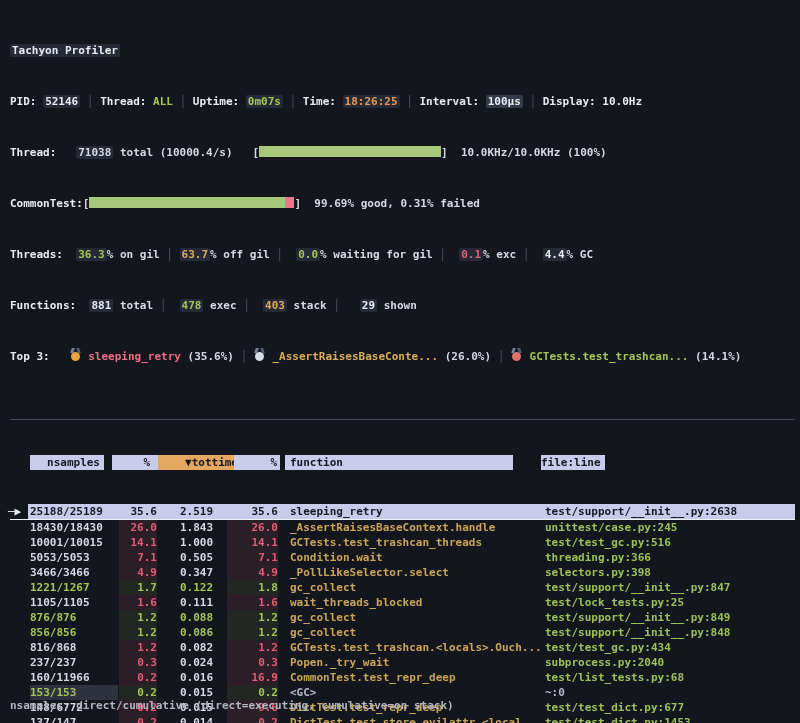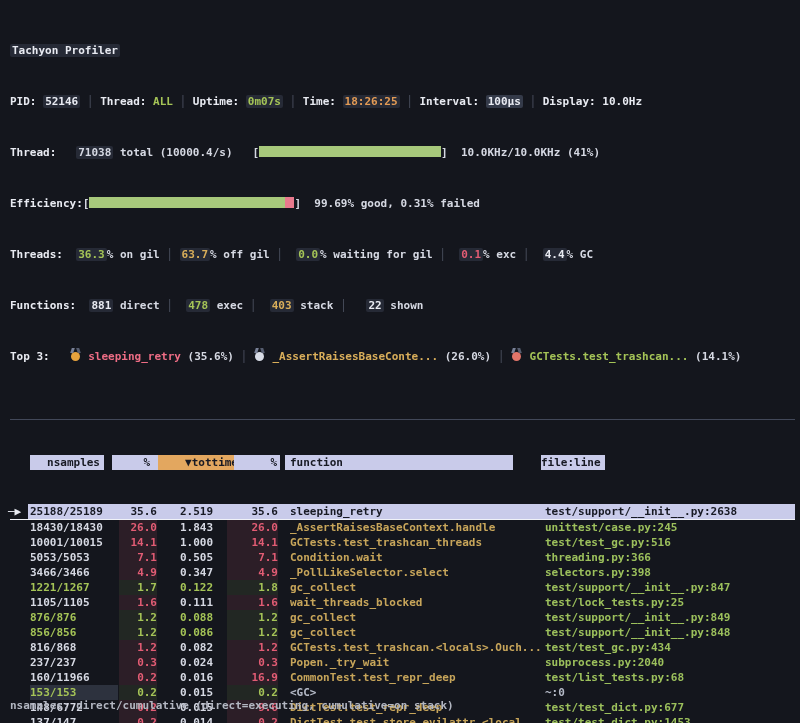--- a/index.html
+++ b/index.html
@@ -59,24 +59,24 @@
   .row.selected .cell{z-index:1;color:#171923;background:none}
   .arrow{position:absolute;left:-2px;top:0;z-index:1;color:#e9ebf2}
   .footer{position:absolute;left:10px;top:658px;line-height:19px;color:#b2b6c1}
 </style>
 </head>
 <body>
 
 <div class="screen">
   <div class="tl"><span class="boxed lab">Tachyon Profiler</span></div>
   <div class="tl"><span class="lab">PID: </span><span class="val c-white boxed">52146</span><span class="sep"> │ </span><span class="lab">Thread: </span><span class="val c-green">ALL</span><span class="sep"> │ </span><span class="lab">Uptime: </span><span class="val c-green boxed">0m07s</span><span class="sep"> │ </span><span class="lab">Time: </span><span class="val c-orange boxed">18:26:25</span><span class="sep"> │ </span><span class="lab">Interval: </span><span class="val c-white boxed2">100µs</span><span class="sep"> │ </span><span class="lab">Display: </span><span class="val c-white">10.0Hz</span></div>
-  <div class="tl"><span class="lab">Thread:</span>   <span class="boxed">71038</span><span> total (10000.4/s)</span>   <span class="bracket">[</span><span class="hbar sbar"><span class="fill f-green"></span></span><span class="bracket">]</span>  <span>10.0KHz/10.0KHz (41%)</span></div>
-  <div class="tl"><span class="lab">Efficiency:</span><span class="bracket">[</span><span class="hbar ebar"><span class="fill f-green"></span><span class="fill f-pink"></span></span><span class="bracket">]</span>  <span>99.69% good, 0.31% failed</span></div>
+  <div class="tl"><span class="lab">Thread:</span>   <span class="boxed">71038</span><span> total (10000.4/s)</span>   <span class="bracket">[</span><span class="hbar sbar"><span class="fill f-green"></span></span><span class="bracket">]</span>  <span>10.0KHz/10.0KHz (100%)</span></div>
+  <div class="tl"><span class="lab">CommonTest:</span><span class="bracket">[</span><span class="hbar ebar"><span class="fill f-green"></span><span class="fill f-pink"></span></span><span class="bracket">]</span>  <span>99.69% good, 0.31% failed</span></div>
   <div class="tl"><span class="lab">Threads:</span>  <span class="val boxed c-green">36.3</span><span>% on gil</span><span class="sep"> │ </span><span class="val boxed c-yellow">63.7</span><span>% off gil</span><span class="sep"> │ </span> <span class="val boxed c-green">0.0</span><span>% waiting for gil</span><span class="sep"> │ </span> <span class="val boxed c-red">0.1</span><span>% exc</span><span class="sep"> │ </span> <span class="val boxed c-white">4.4</span><span>% GC</span></div>
-  <div class="tl"><span class="lab">Functions:</span>  <span class="val boxed c-white">881</span><span> direct</span><span class="sep"> │ </span> <span class="val boxed c-green">478</span><span> exec</span><span class="sep"> │ </span> <span class="val boxed c-yellow">403</span><span> stack</span><span class="sep"> │ </span>  <span class="val boxed c-white">22</span><span> shown</span></div>
+  <div class="tl"><span class="lab">Functions:</span>  <span class="val boxed c-white">881</span><span> total</span><span class="sep"> │ </span> <span class="val boxed c-green">478</span><span> exec</span><span class="sep"> │ </span> <span class="val boxed c-yellow">403</span><span> stack</span><span class="sep"> │ </span>  <span class="val boxed c-white">29</span><span> shown</span></div>
   <div class="tl"><span class="lab">Top 3:</span>   <span class="medal m-gold"></span> <span class="c-pink">sleeping_retry</span> <span class="pct">(35.6%)</span><span class="sep"> │ </span><span class="medal m-silver"></span> <span class="c-yellow">_AssertRaisesBaseConte...</span> <span class="pct">(26.0%)</span><span class="sep"> │ </span><span class="medal m-bronze"></span> <span class="c-green">GCTests.test_trashcan...</span> <span class="pct">(14.1%)</span></div>
 
   <div class="divider"></div>
   <div class="thead"><span class="hd hd-ns">nsamples</span><span class="hd hd-p1">%</span><span class="hd hd-tt sorted">▼tottime</span><span class="hd hd-p2">%</span><span class="hd hd-fn">function</span><span class="hd hd-fl">file:line</span></div>
   <div class="tbody"><div class="row selected"><span class="arrow">─▶</span><span class="cell cl-ns t-d">25188/25189</span><span class="cell cl-p1 t-d">35.6</span><span class="cell cl-tt t-d">2.519</span><span class="cell cl-p2 t-d">35.6</span><span class="cell cl-fn t-fn">sleeping_retry</span><span class="cell cl-fl t-fl">test/support/__init__.py:2638</span></div><div class="row"><span class="cell cl-ns t-d">18430/18430</span><span class="cell cl-p1 t-r bg-r">26.0</span><span class="cell cl-tt t-d">1.843</span><span class="cell cl-p2 t-r bg-r">26.0</span><span class="cell cl-fn t-fn">_AssertRaisesBaseContext.handle</span><span class="cell cl-fl t-fl">unittest/case.py:245</span></div><div class="row"><span class="cell cl-ns t-d">10001/10015</span><span class="cell cl-p1 t-r bg-r">14.1</span><span class="cell cl-tt t-d">1.000</span><span class="cell cl-p2 t-r bg-r">14.1</span><span class="cell cl-fn t-fn">GCTests.test_trashcan_threads</span><span class="cell cl-fl t-fl">test/test_gc.py:516</span></div><div class="row"><span class="cell cl-ns t-d">5053/5053</span><span class="cell cl-p1 t-r bg-r">7.1</span><span class="cell cl-tt t-d">0.505</span><span class="cell cl-p2 t-r bg-r">7.1</span><span class="cell cl-fn t-fn">Condition.wait</span><span class="cell cl-fl t-fl">threading.py:366</span></div><div class="row"><span class="cell cl-ns t-d">3466/3466</span><span class="cell cl-p1 t-r bg-r">4.9</span><span class="cell cl-tt t-d">0.347</span><span class="cell cl-p2 t-r bg-r">4.9</span><span class="cell cl-fn t-fn">_PollLikeSelector.select</span><span class="cell cl-fl t-fl">selectors.py:398</span></div><div class="row"><span class="cell cl-ns t-g">1221/1267</span><span class="cell cl-p1 t-g bg-g">1.7</span><span class="cell cl-tt t-g">0.122</span><span class="cell cl-p2 t-g bg-g">1.8</span><span class="cell cl-fn t-fn">gc_collect</span><span class="cell cl-fl t-fl">test/support/__init__.py:847</span></div><div class="row"><span class="cell cl-ns t-d">1105/1105</span><span class="cell cl-p1 t-r bg-r">1.6</span><span class="cell cl-tt t-d">0.111</span><span class="cell cl-p2 t-r bg-r">1.6</span><span class="cell cl-fn t-fn">wait_threads_blocked</span><span class="cell cl-fl t-fl">test/lock_tests.py:25</span></div><div class="row"><span class="cell cl-ns t-g">876/876</span><span class="cell cl-p1 t-g bg-g">1.2</span><span class="cell cl-tt t-g">0.088</span><span class="cell cl-p2 t-g bg-g">1.2</span><span class="cell cl-fn t-fn">gc_collect</span><span class="cell cl-fl t-fl">test/support/__init__.py:849</span></div><div class="row"><span class="cell cl-ns t-g">856/856</span><span class="cell cl-p1 t-g bg-g">1.2</span><span class="cell cl-tt t-g">0.086</span><span class="cell cl-p2 t-g bg-g">1.2</span><span class="cell cl-fn t-fn">gc_collect</span><span class="cell cl-fl t-fl">test/support/__init__.py:848</span></div><div class="row"><span class="cell cl-ns t-d">816/868</span><span class="cell cl-p1 t-r bg-r">1.2</span><span class="cell cl-tt t-d">0.082</span><span class="cell cl-p2 t-r bg-r">1.2</span><span class="cell cl-fn t-fn">GCTests.test_trashcan.&lt;locals&gt;.Ouch...</span><span class="cell cl-fl t-fl">test/test_gc.py:434</span></div><div class="row"><span class="cell cl-ns t-d">237/237</span><span class="cell cl-p1 t-r bg-r">0.3</span><span class="cell cl-tt t-d">0.024</span><span class="cell cl-p2 t-r bg-r">0.3</span><span class="cell cl-fn t-fn">Popen._try_wait</span><span class="cell cl-fl t-fl">subprocess.py:2040</span></div><div class="row"><span class="cell cl-ns t-d">160/11966</span><span class="cell cl-p1 t-r bg-r">0.2</span><span class="cell cl-tt t-d">0.016</span><span class="cell cl-p2 t-r bg-r">16.9</span><span class="cell cl-fn t-fn">CommonTest.test_repr_deep</span><span class="cell cl-fl t-fl">test/list_tests.py:68</span></div><div class="row"><span class="cell cl-ns t-g hl">153/153</span><span class="cell cl-p1 t-g bg-g">0.2</span><span class="cell cl-tt t-d">0.015</span><span class="cell cl-p2 t-g bg-g">0.2</span><span class="cell cl-fn t-m">&lt;GC&gt;</span><span class="cell cl-fl t-m">~:0</span></div><div class="row"><span class="cell cl-ns t-d">148/6772</span><span class="cell cl-p1 t-r bg-r">0.2</span><span class="cell cl-tt t-d">0.015</span><span class="cell cl-p2 t-r bg-r">9.6</span><span class="cell cl-fn t-fn">DictTest.test_repr_deep</span><span class="cell cl-fl t-fl">test/test_dict.py:677</span></div><div class="row"><span class="cell cl-ns t-d">137/147</span><span class="cell cl-p1 t-r bg-r">0.2</span><span class="cell cl-tt t-d">0.014</span><span class="cell cl-p2 t-r bg-r">0.2</span><span class="cell cl-fn t-fn">DictTest.test_store_evilattr.&lt;local...</span><span class="cell cl-fl t-fl">test/test_dict.py:1453</span></div></div>
 
   
 
   <div class="footer">
     <div>nsamples: direct/cumulative (direct=executing, cumulative=on stack)</div>

